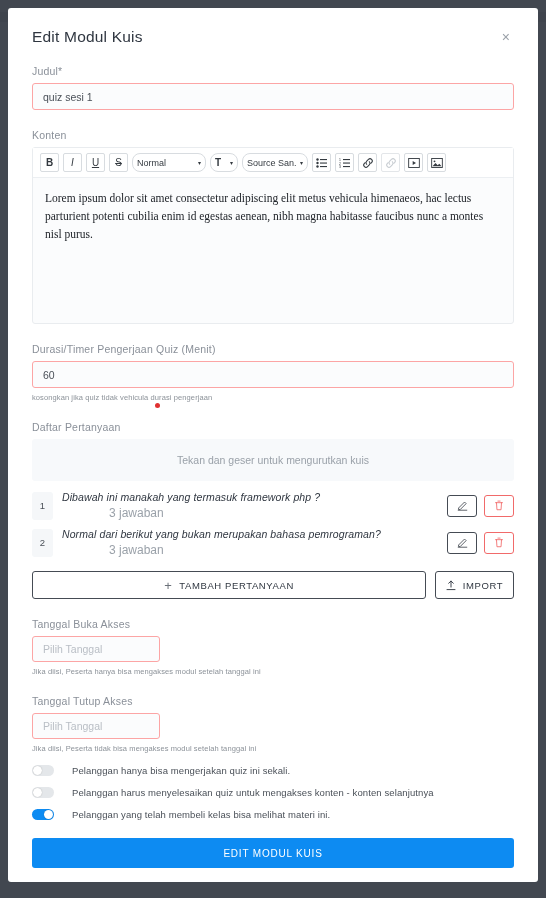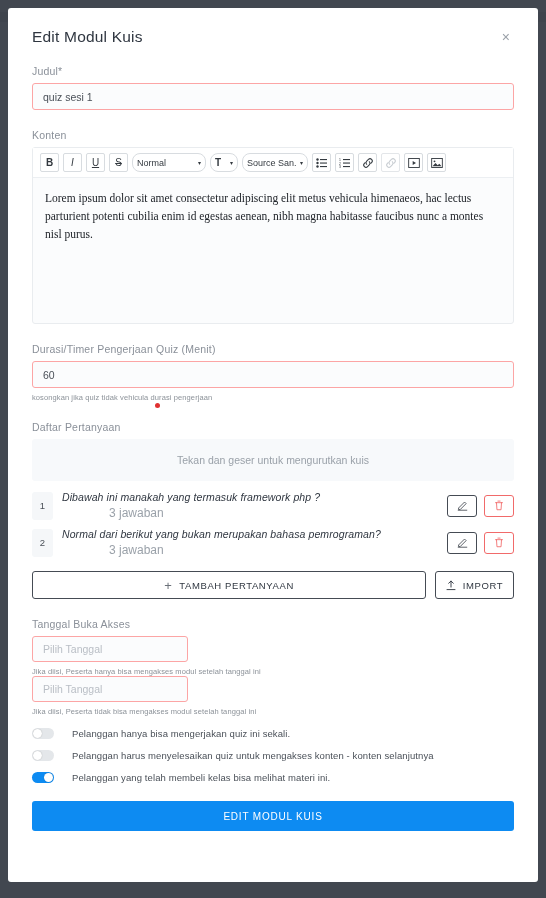--- a/index.html
+++ b/index.html
@@ -68,21 +68,21 @@
     border-radius: 3px;
     background: #fbfcfd;
     font-size: 10.5px;
     color: #4a5058;
     padding: 0 10px;
     outline: none;
     font-family: "Liberation Sans", sans-serif;
   }
   .text-input::placeholder { color: #b9bec5; }
   .date-input {
-    width: 156px;
+    width: 128px;
     height: 26px;
   }
   .hint {
     font-size: 7.5px;
     color: #8c9299;
     margin-top: 5px;
     letter-spacing: .1px;
   }
   .hint-dot-wrap { position: relative; }
   .red-dot {
@@ -414,20 +414,21 @@
         <span>IMPORT</span>
       </div>
     </div>
 
     
     <div class="field-label">Tanggal Buka Akses</div>
     <input class="text-input date-input" placeholder="Pilih Tanggal" style="">
     <div class="hint">Jika diisi, Peserta hanya bisa mengakses modul setelah tanggal ini</div>
 
     
+    <div class="field-label">Tanggal Tutup Akses</div>
     <input class="text-input date-input" placeholder="Pilih Tanggal" style="">
     <div class="hint">Jika diisi, Peserta tidak bisa mengakses modul setelah tanggal ini</div>
 
     
     <div style="margin-top:12px;">
       <div class="toggle-row">
         <div class="toggle">
             <div class="knob"></div>
           </div>
         <div class="toggle-label">Pelanggan hanya bisa mengerjakan quiz ini sekali.</div>

